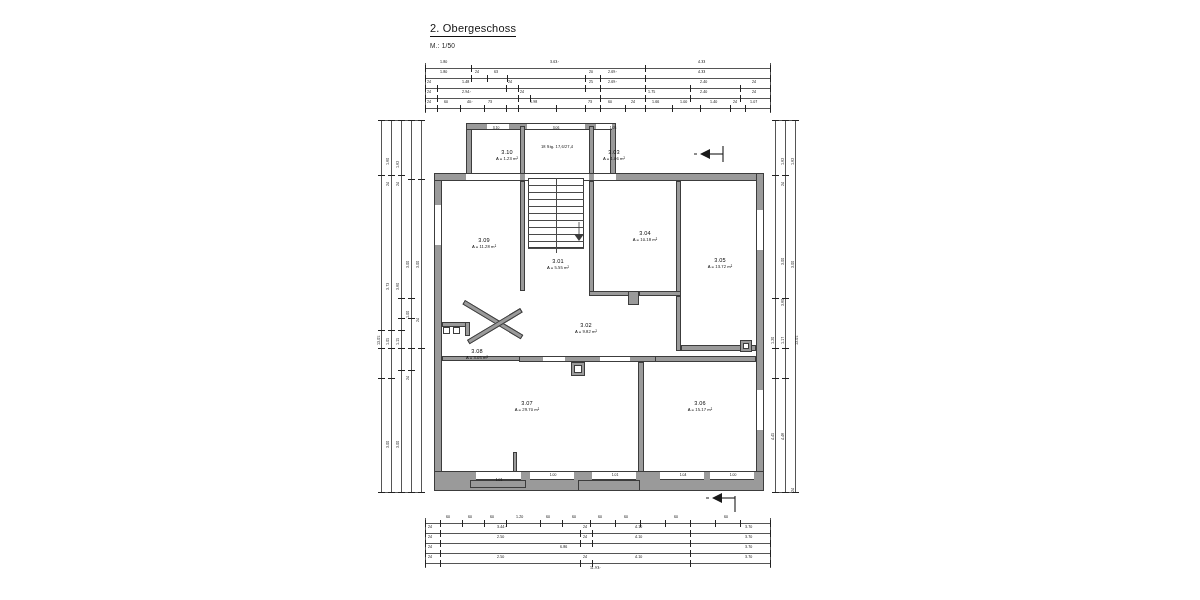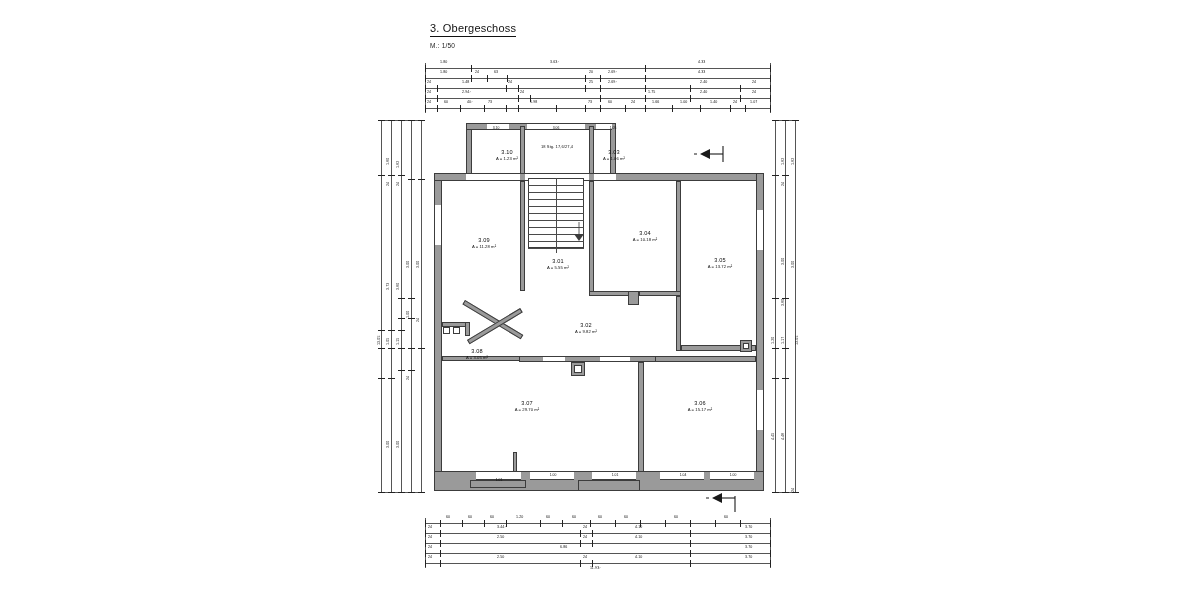--- a/index.html
+++ b/index.html
@@ -55,21 +55,21 @@
 
   
   .sill-text{position:absolute;font-size:3.4px;color:#111;text-align:center;white-space:nowrap;}
 </style>
 </head>
 <body>
 
 <div class="sheet">
 
   <div class="title-block">
-    <div class="plan-title">3. Obergeschoss</div>
+    <div class="plan-title">2. Obergeschoss</div>
     <div class="plan-scale">M.: 1/50</div>
   </div>
 
   <div>
 
     <div class="dimline" style="left:425px;top:68px;width:345px;"></div>
     <div class="dimline" style="left:425px;top:78px;width:345px;"></div>
     <div class="dimline" style="left:425px;top:88px;width:345px;"></div>
     <div class="dimline" style="left:425px;top:98px;width:345px;"></div>
     <div class="dimline" style="left:425px;top:108px;width:345px;"></div>

